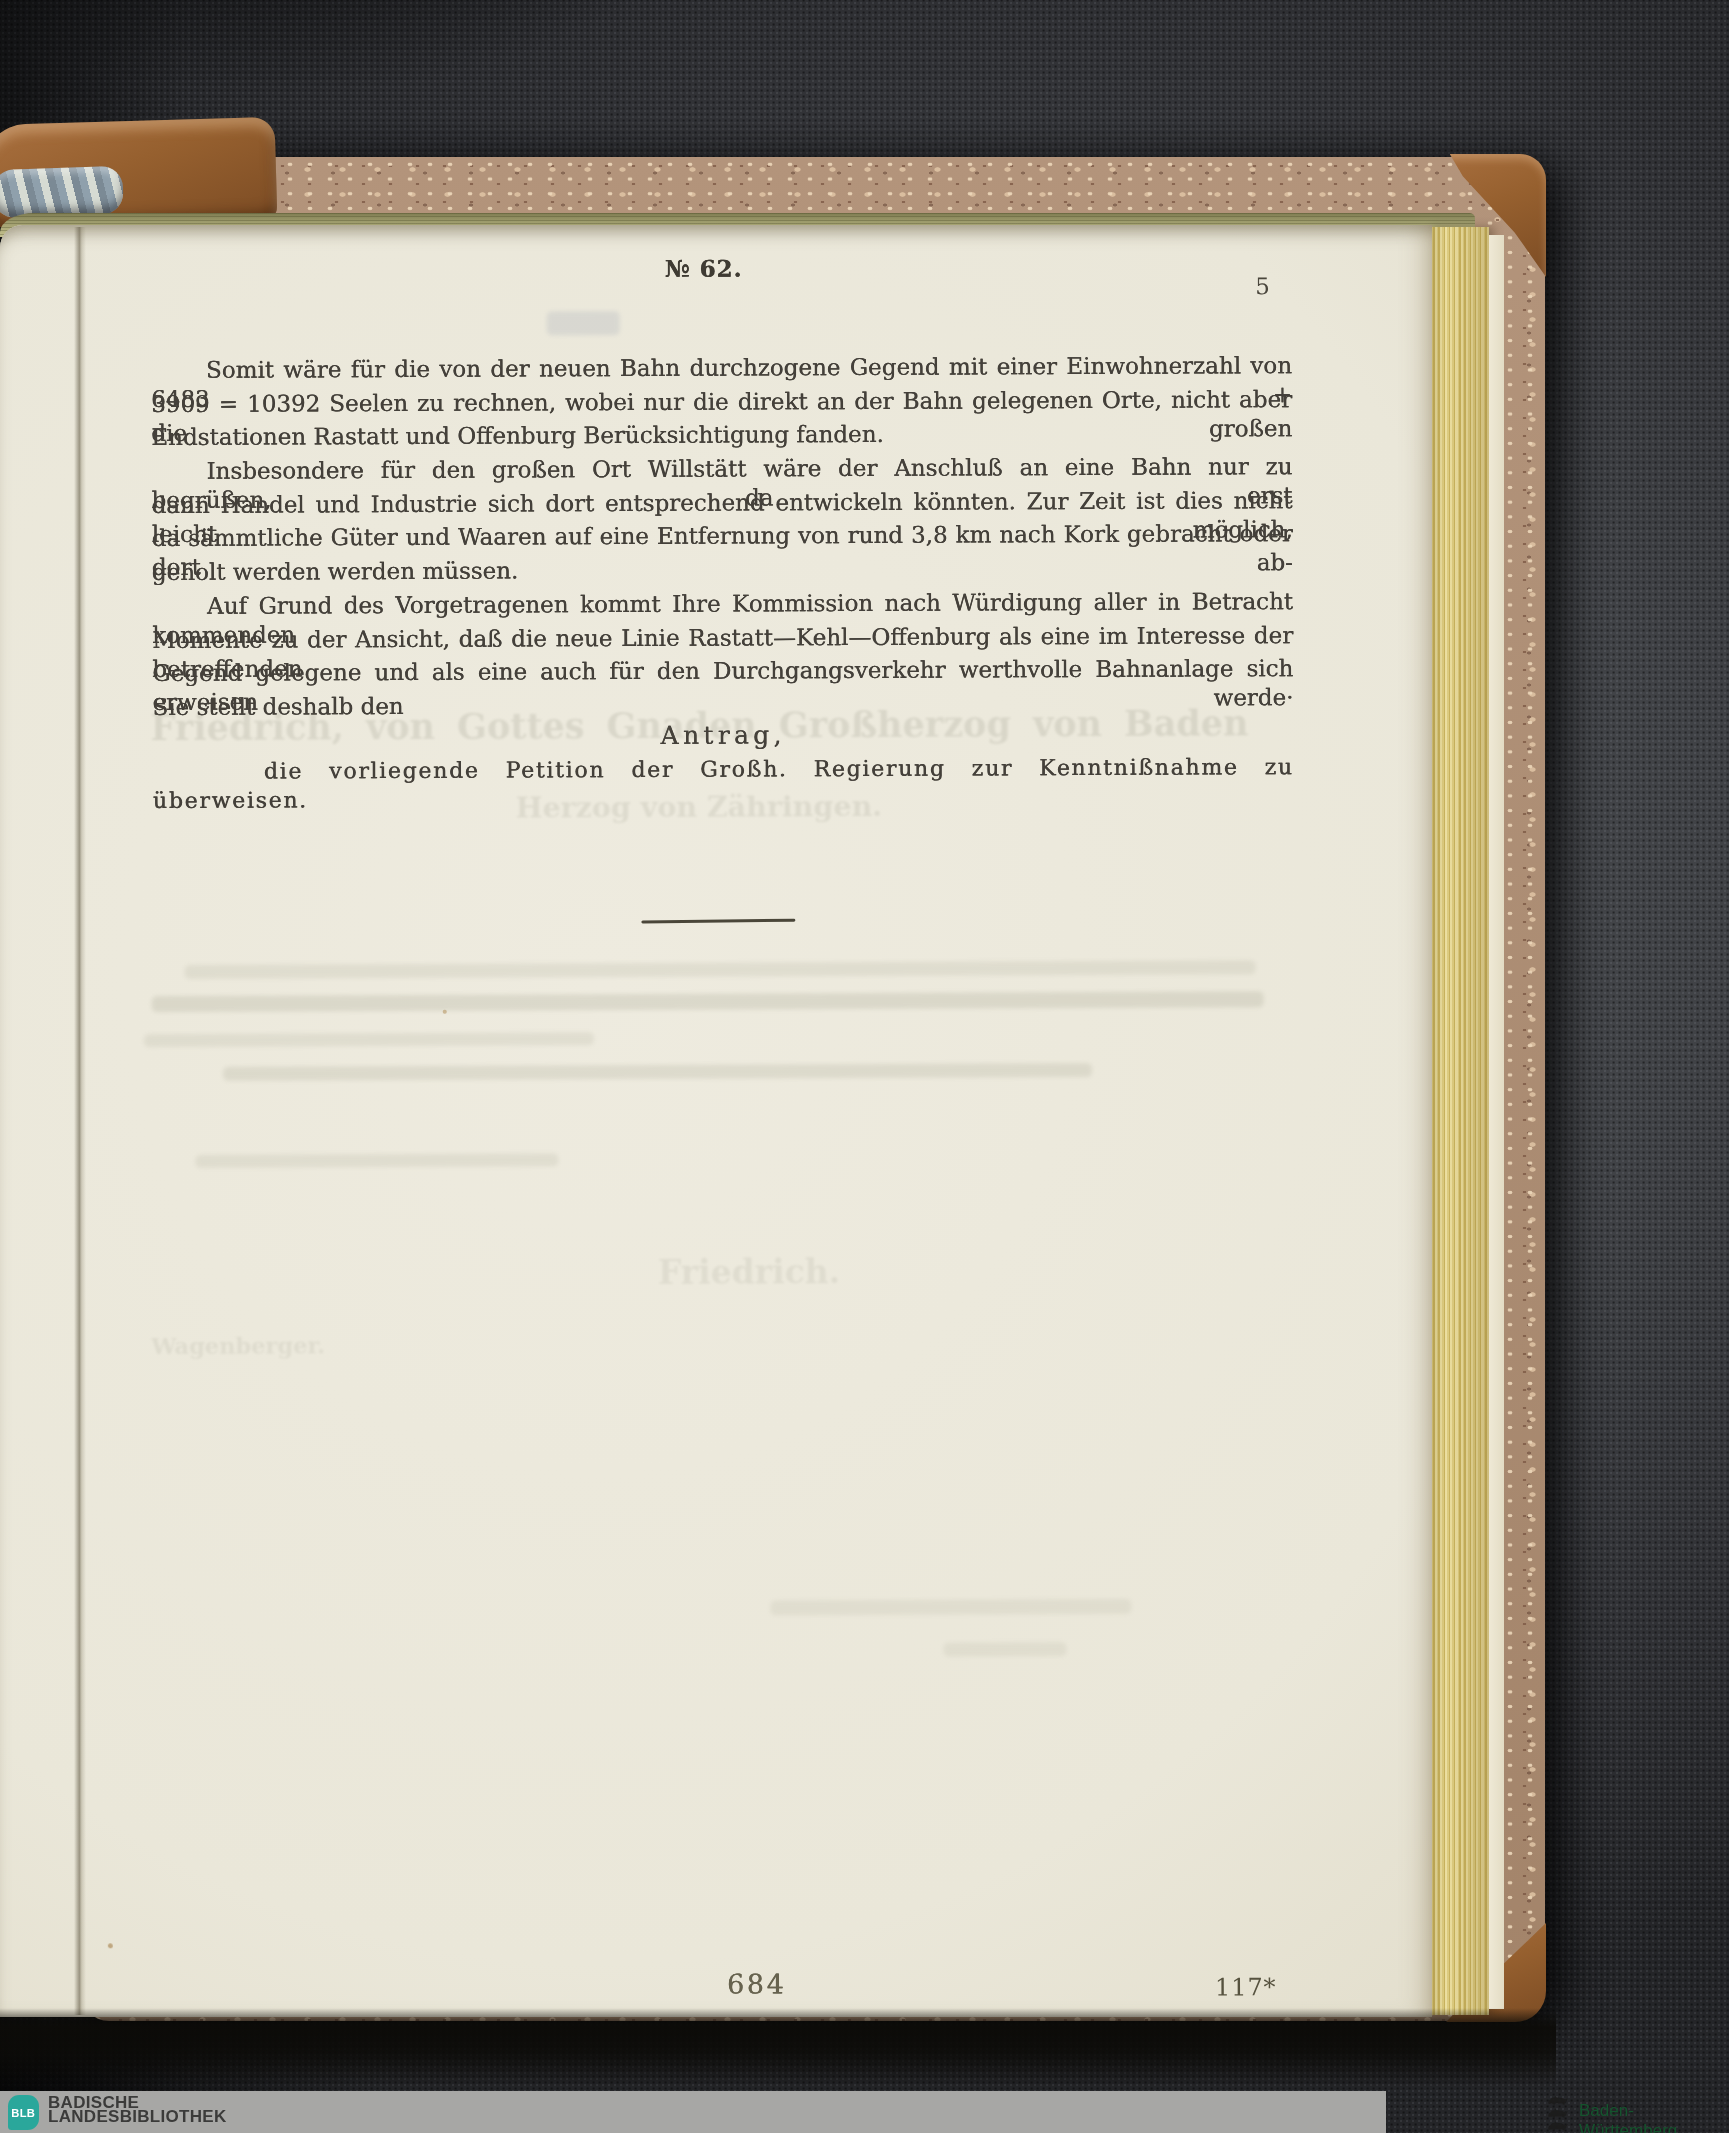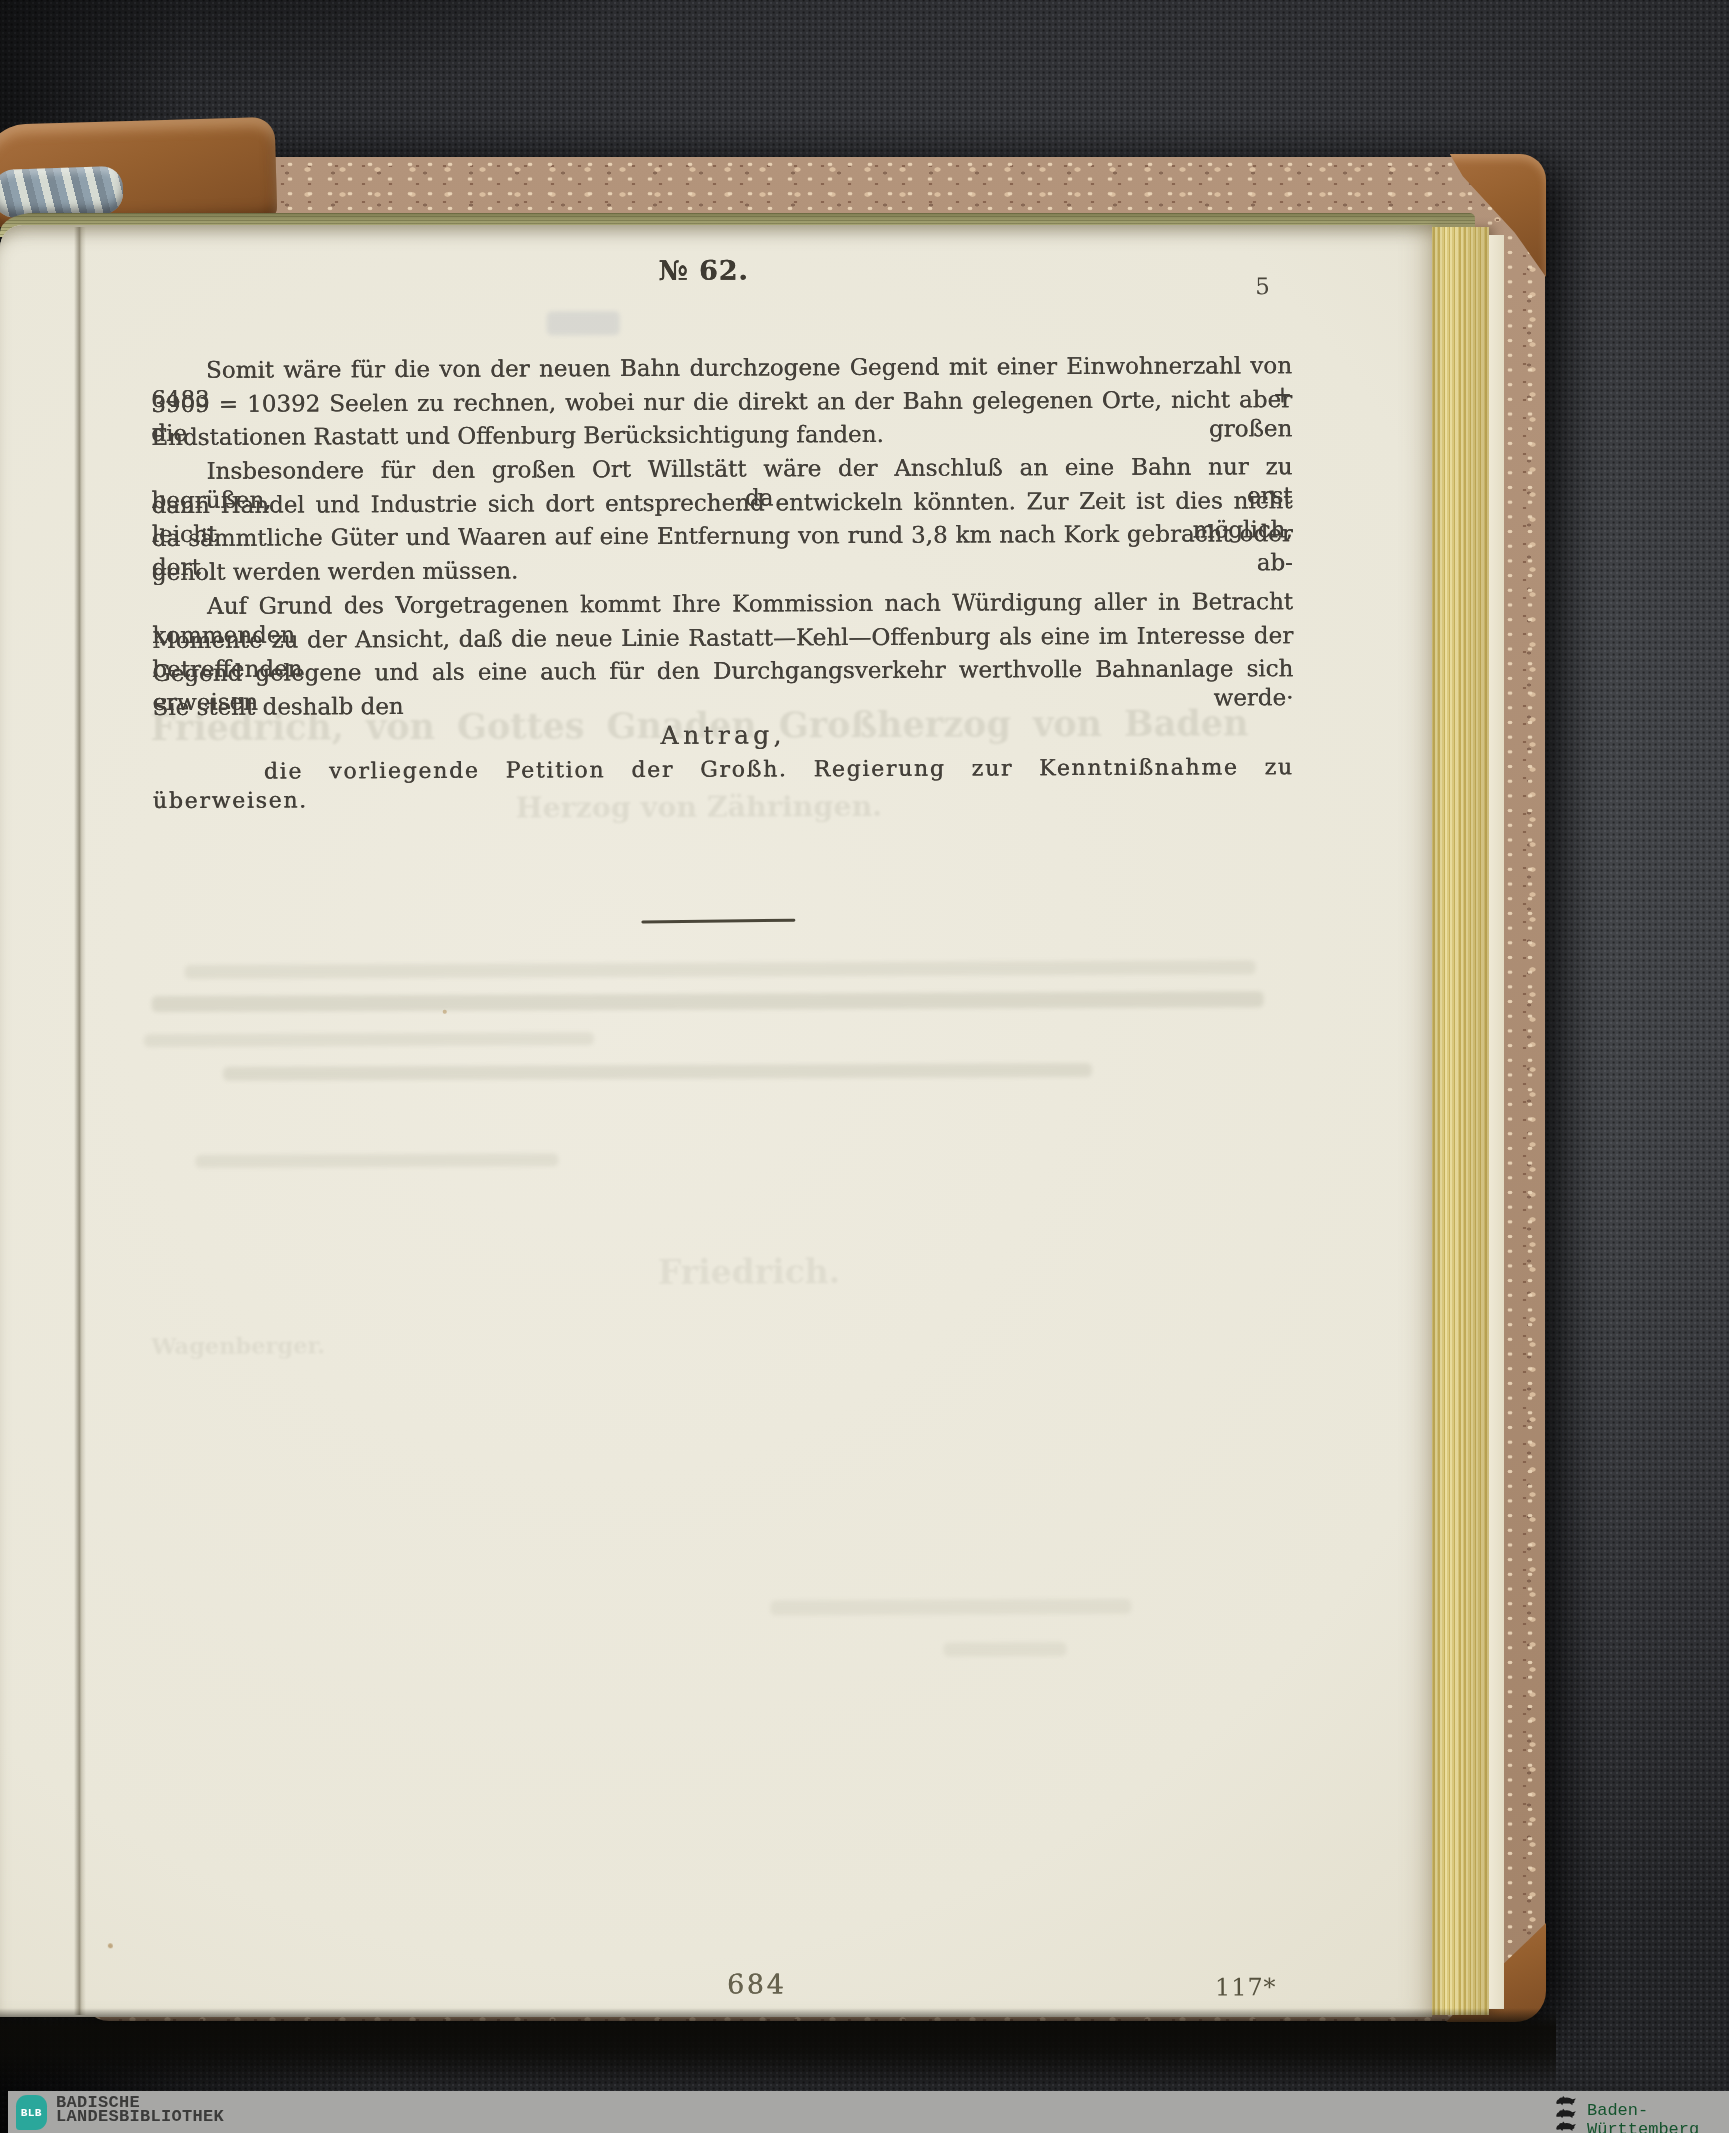--- a/index.html
+++ b/index.html
@@ -95,21 +95,21 @@
   }
   .page-bottom-shadow{
     position:absolute;left:0;top:2008px;width:1556px;height:80px;
     background:linear-gradient(180deg, rgba(14,13,9,0) 0%, rgba(12,11,8,0.92) 24%, rgba(12,11,8,0.8) 55%, rgba(12,11,8,0) 100%);
   }
   
   .content{position:absolute;inset:0;transform:rotate(-0.25deg);color:#44403a;}
   .content .thick{text-shadow:0.3px 0 0 currentColor;}
   .hdr{
     position:absolute;left:638px;top:254px;width:138px;text-align:center;
-    font-size:27px;font-weight:bold;letter-spacing:0.9px;color:#3f3b33;
+    font-size:23px;font-weight:bold;letter-spacing:0.9px;color:#3f3b33;
   }
   .pgnum{position:absolute;left:1240px;top:275px;width:52px;text-align:center;font-size:23px;color:#4a463c;}
   .ln{
     position:absolute;left:154px;width:1141px;font-size:23px;line-height:29px;
     white-space:normal;
   }
   .just{text-align:justify;text-align-last:justify;}
   .indent{text-indent:55px;}
   .center{text-align:center;letter-spacing:4.3px;font-size:25px;}
   .spaced{
@@ -136,22 +136,22 @@
   .gb3{left:144px;top:1031px;width:450px;height:13px;}
   .gb4{left:223px;top:1064px;width:869px;height:14px;opacity:0.16;}
   .gb5{left:195px;top:1152px;width:363px;height:13px;}
   .gb6{left:768px;top:1600px;width:361px;height:14.7px;opacity:0.11;}
   .gb7{left:941px;top:1643px;width:123px;height:14px;opacity:0.11;}
   .g-blue{left:550px;top:310px;width:73px;height:24px;background:#7a86a0;opacity:0.16;filter:blur(2.2px);}
   .fox1{position:absolute;left:104px;top:1940px;width:5.2px;height:5.2px;border-radius:50%;background:#a57f48;opacity:.6;filter:blur(0.4px);}
   .fox2{position:absolute;left:443px;top:1008px;width:3.5px;height:3.5px;border-radius:50%;background:#b08a50;opacity:.5;}
   
   .viewer-bar{
-    position:absolute;left:8px;top:2091px;width:1721px;height:42px;background:#a7a7a5;
-    font-family:Liberation Mono, monospace;
+    position:absolute;left:0;top:2091px;width:1386px;height:42px;background:#a7a7a5;
+    font-family:Liberation Sans, sans-serif;
   }
   .blb-badge{
     position:absolute;left:7.8px;top:4.3px;width:31px;height:35px;border-radius:11.2px 11.2px 11.2px 3.5px;
     background:#2aa79b;color:#ffffff;font-weight:bold;font-size:11.2px;
     display:flex;align-items:center;justify-content:center;letter-spacing:0.3px;
   }
   .blb-name{position:absolute;left:48px;top:5.2px;color:#3b3b3a;font-weight:bold;font-size:17px;letter-spacing:0.3px;line-height:14px;}
   .bw-lions{position:absolute;left:1544px;top:2.6px;}
   .bw-name{position:absolute;left:1579px;top:10.4px;color:#14532d;font-size:17px;}
 </style>

